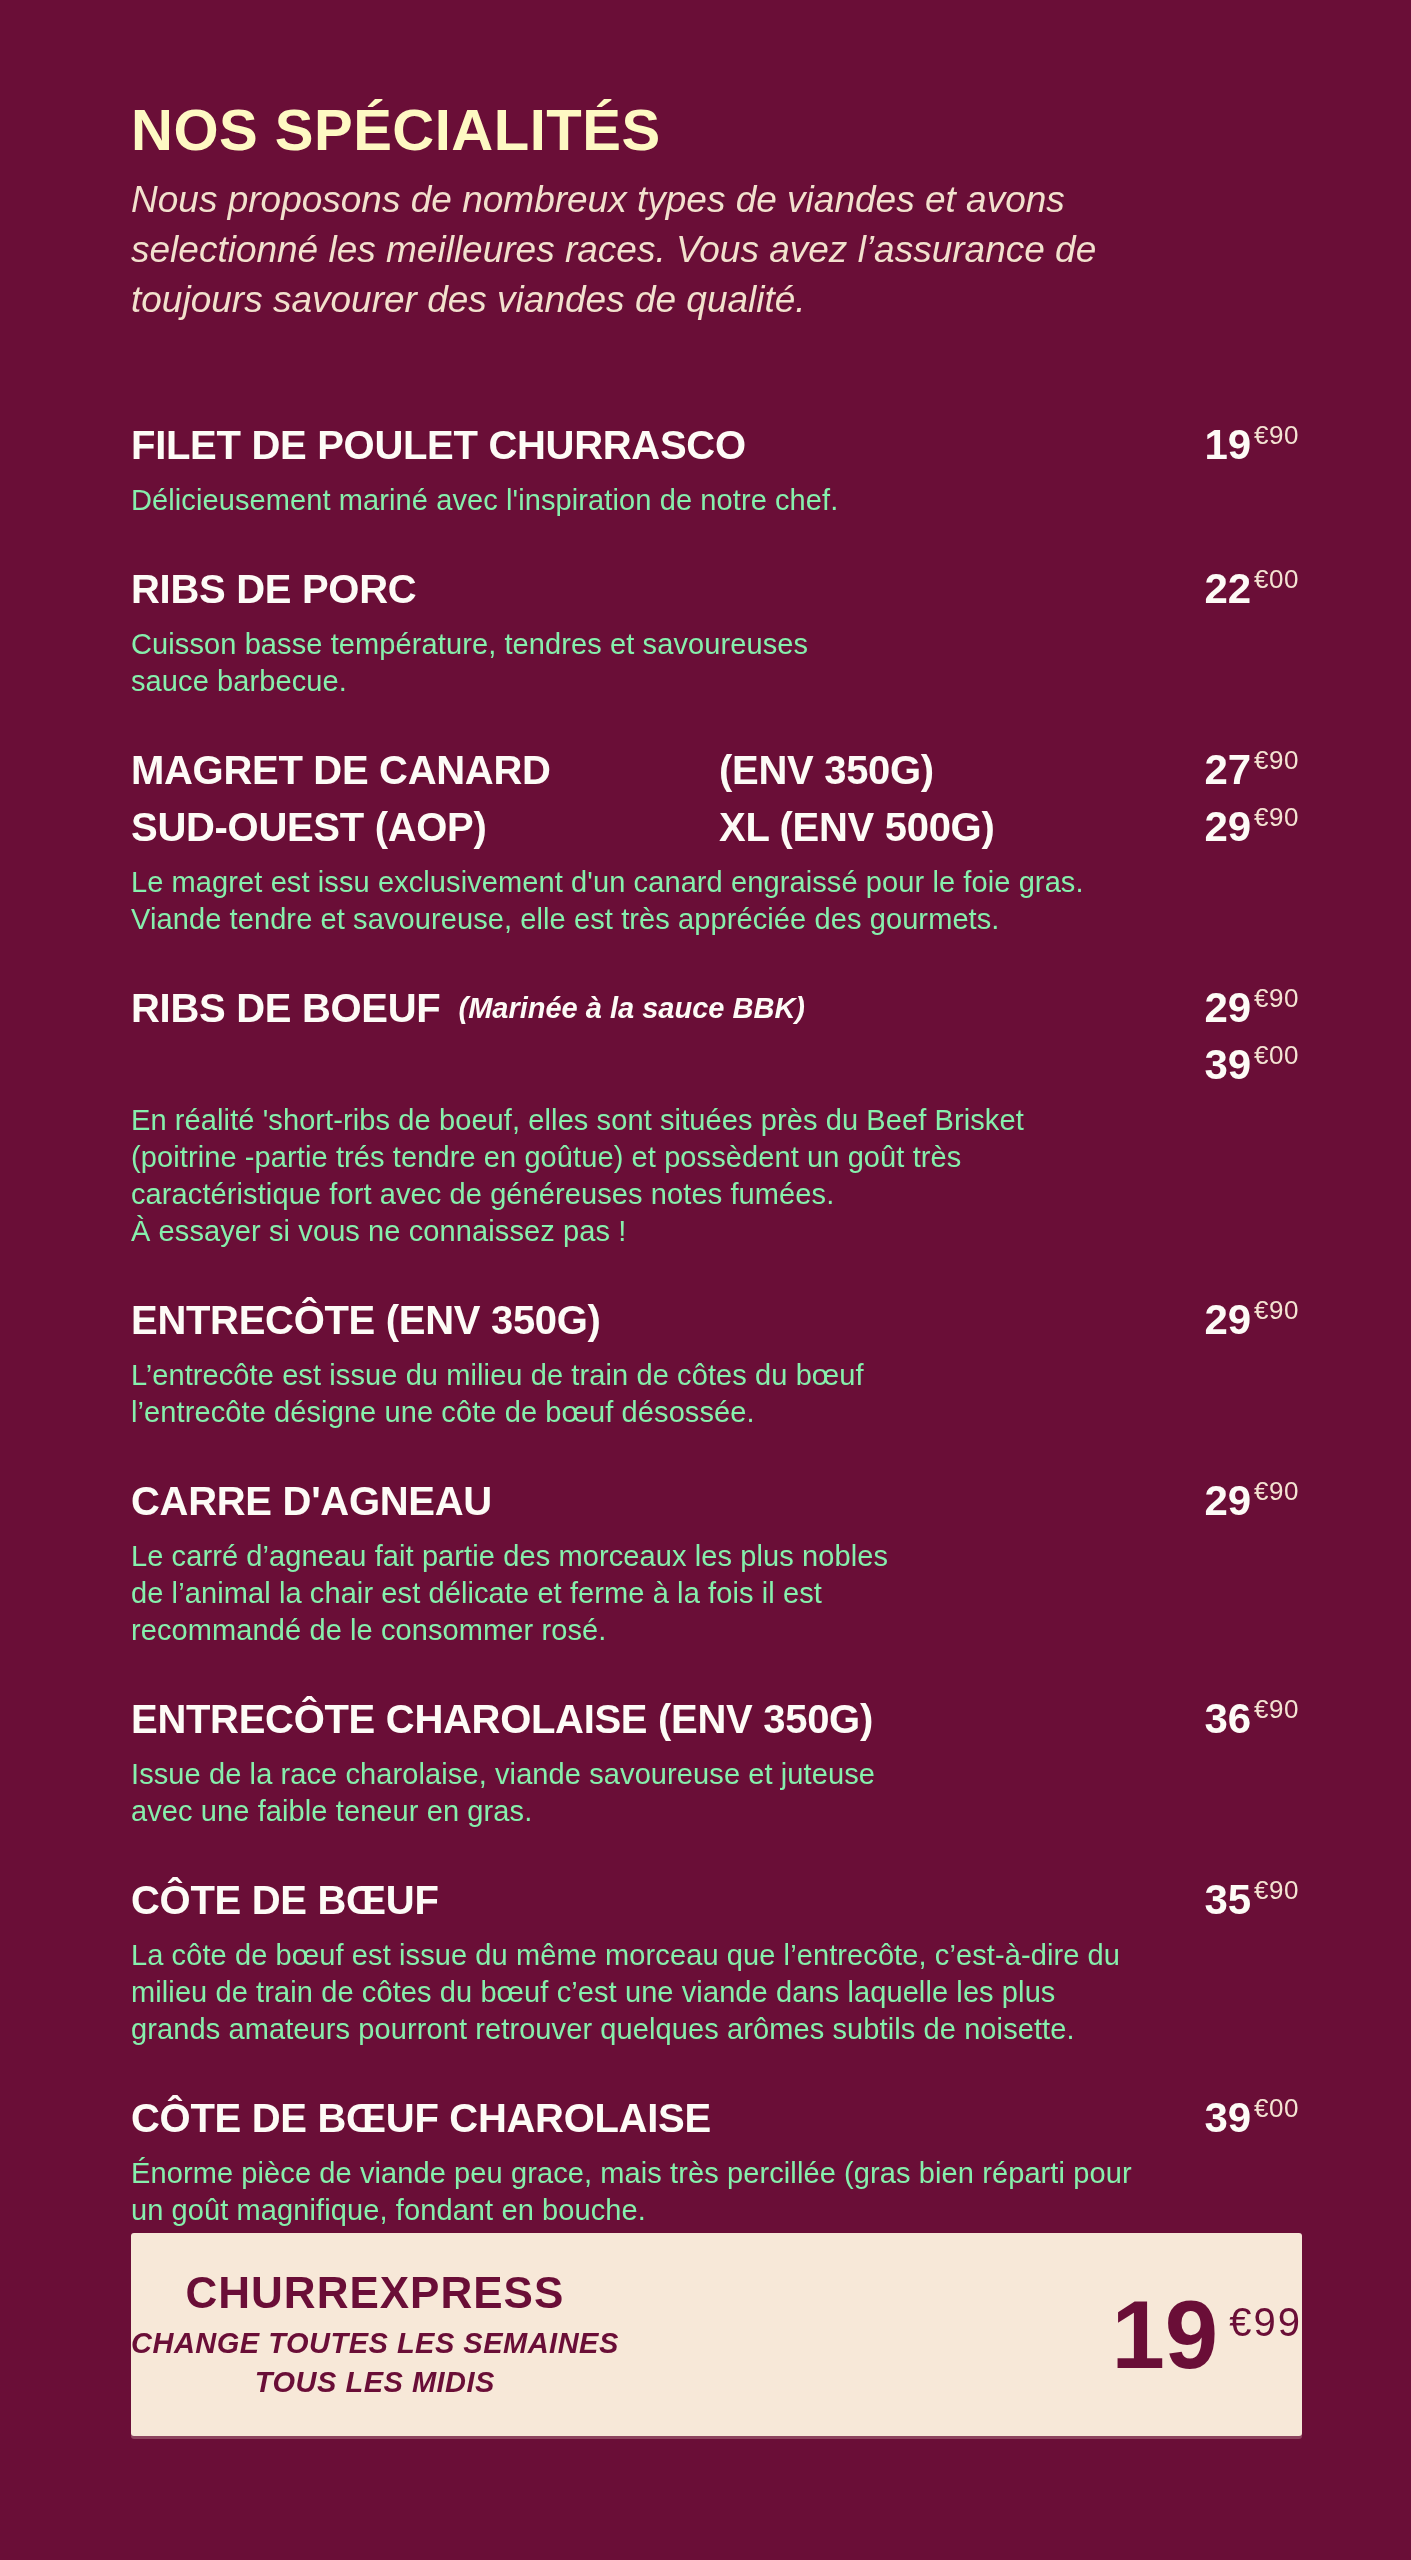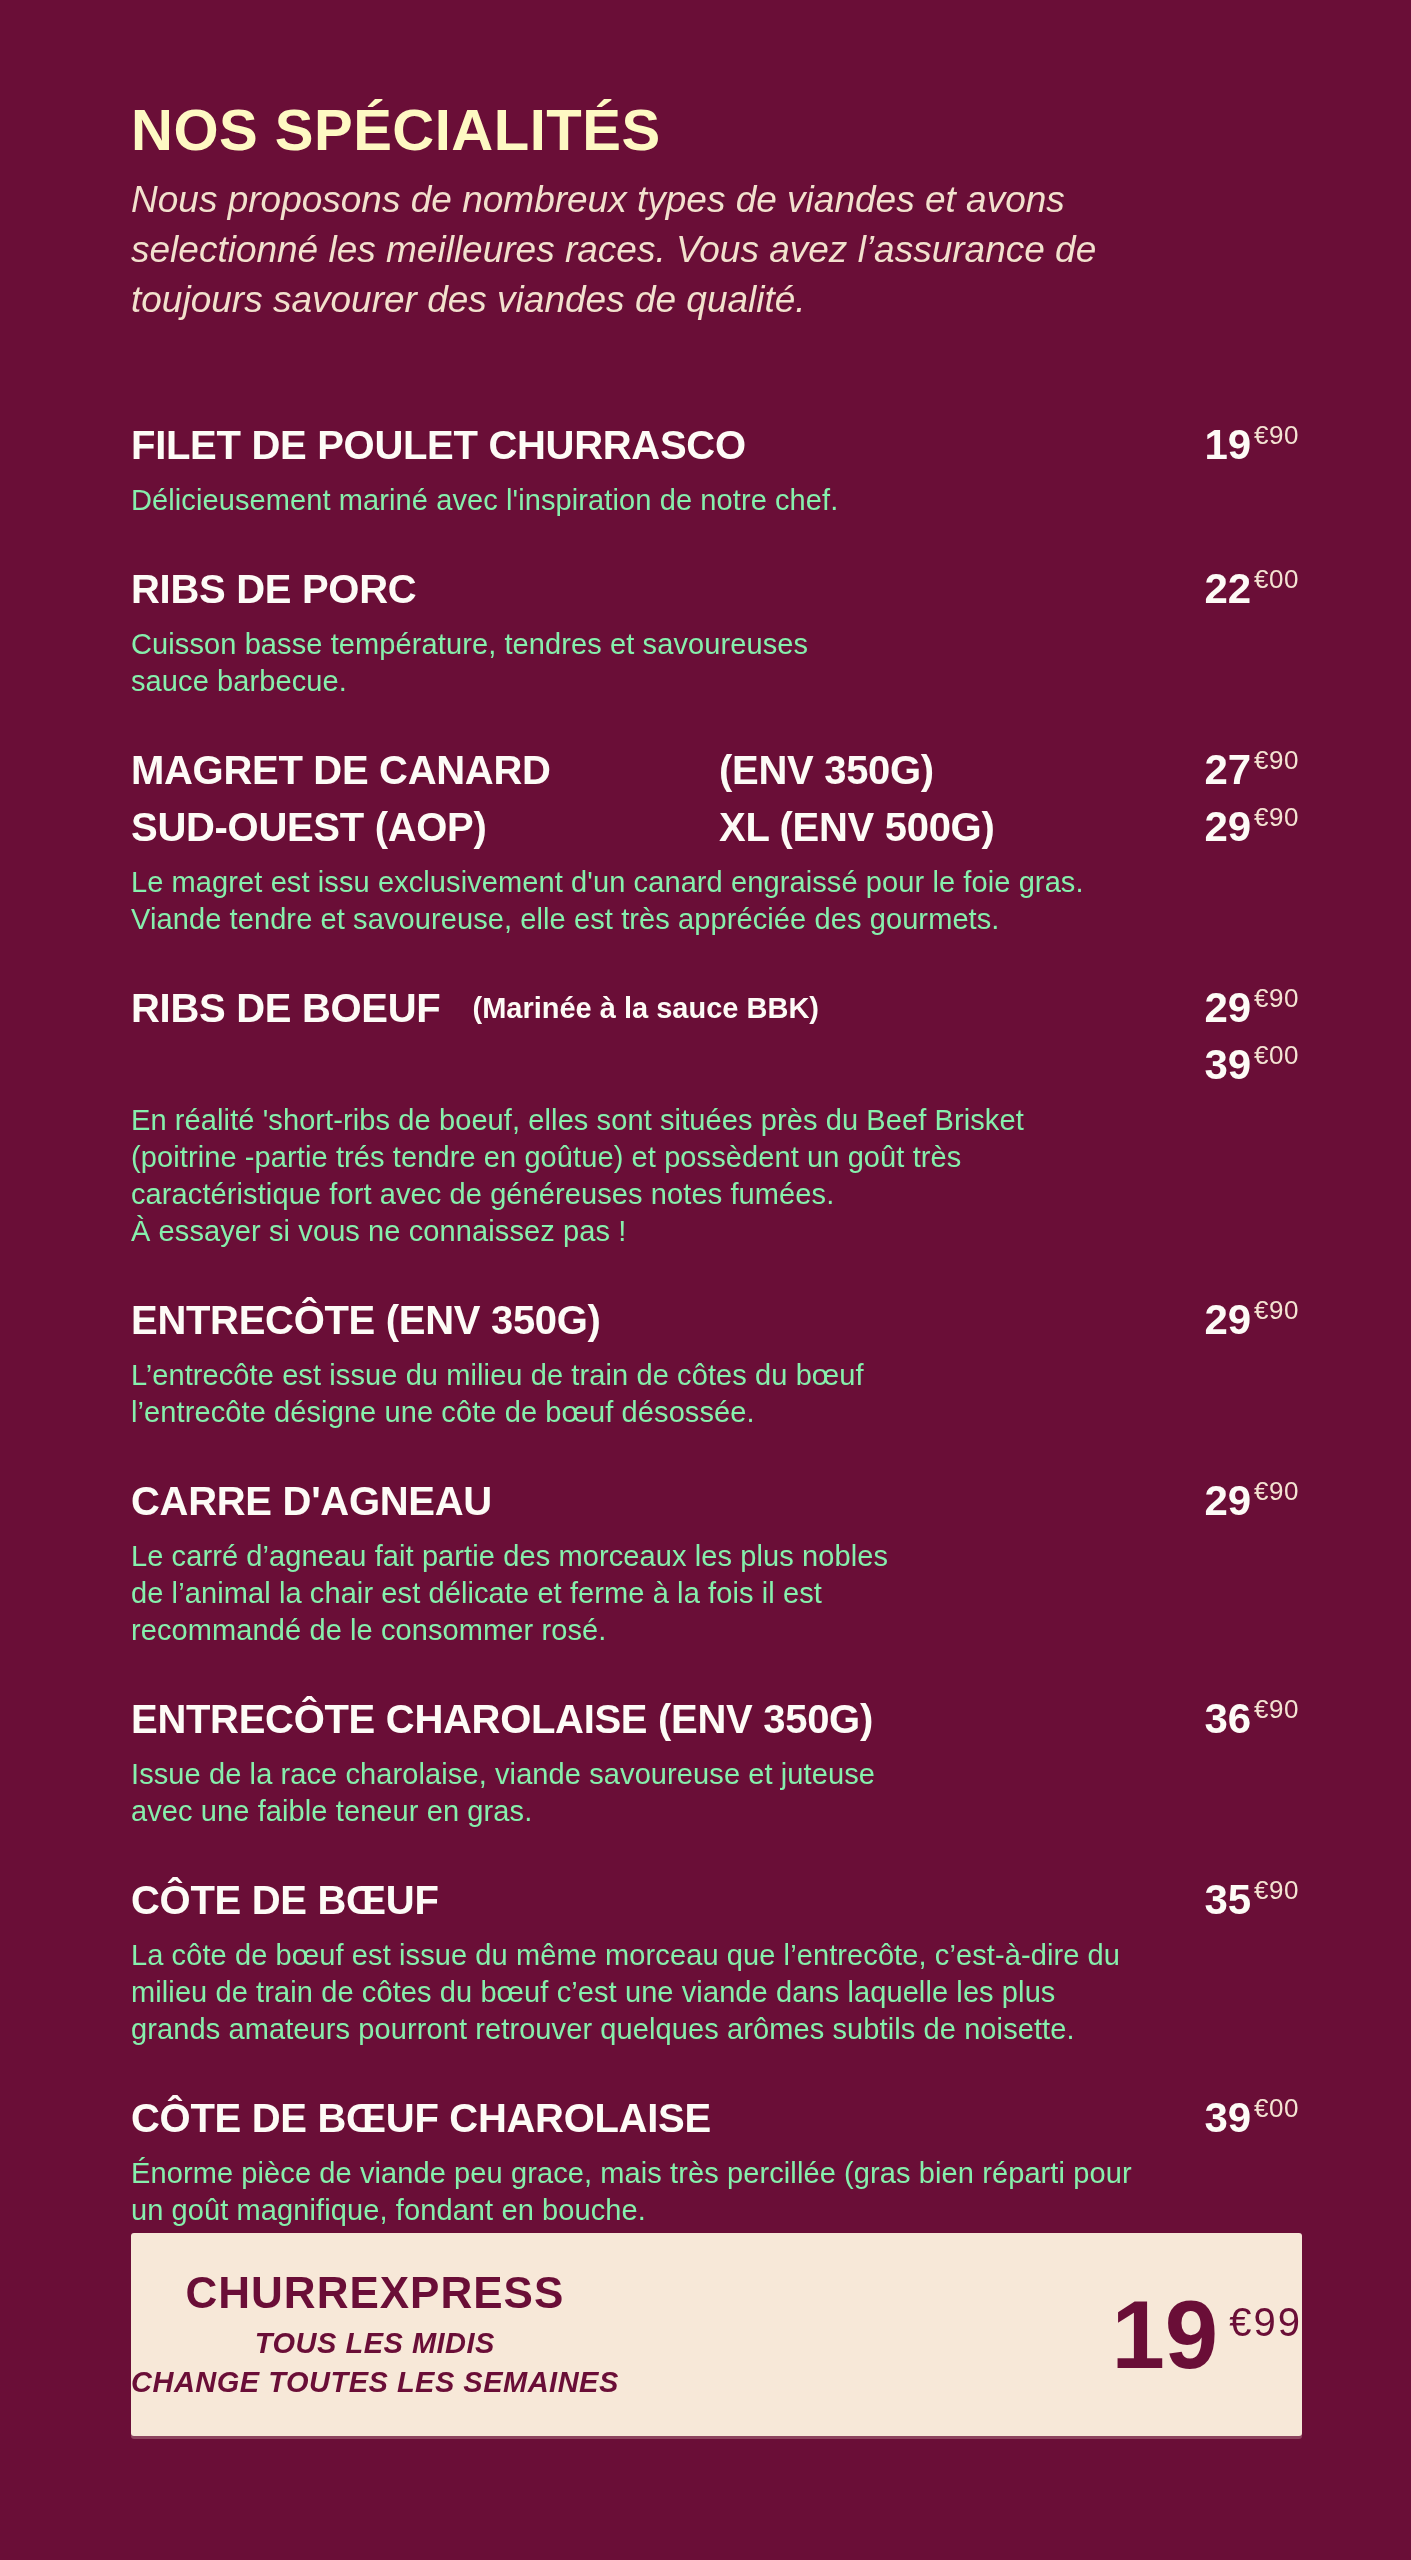--- a/index.html
+++ b/index.html
@@ -43,22 +43,23 @@
   .item-name {
     font-size: 40px;
     font-weight: 700;
     color: #FDFBF6;
     letter-spacing: -0.3px;
     white-space: nowrap;
   }
   .item-suffix {
     font-size: 29px;
     font-weight: 600;
-    margin-left: 32px;
-    white-space: nowrap;
+    margin-left: 18px;
+    white-space: nowrap;
+    font-style: italic;
   }
   .size-label {
     font-size: 40px;
     font-weight: 700;
     letter-spacing: -0.3px;
     white-space: nowrap;
   }
   .spacer { flex: 1 1 auto; }
   .price {
     font-size: 42px;
@@ -242,17 +243,17 @@
     </div>
     <p class="desc">Énorme pièce de viande peu grace, mais très percillée (gras bien réparti pour
 un goût magnifique, fondant en bouche.</p>
   </div>
 
 </div>
 
 <div class="promo">
   <div class="promo-text">
     <div class="promo-title">CHURREXPRESS</div>
+    <div class="promo-sub">CHANGE TOUTES LES SEMAINES</div>
     <div class="promo-sub">TOUS LES MIDIS</div>
-    <div class="promo-sub">CHANGE TOUTES LES SEMAINES</div>
   </div>
   <div class="promo-price"><span>19</span><span class="sup">€99</span></div>
 </div>
 
 </body></html>

